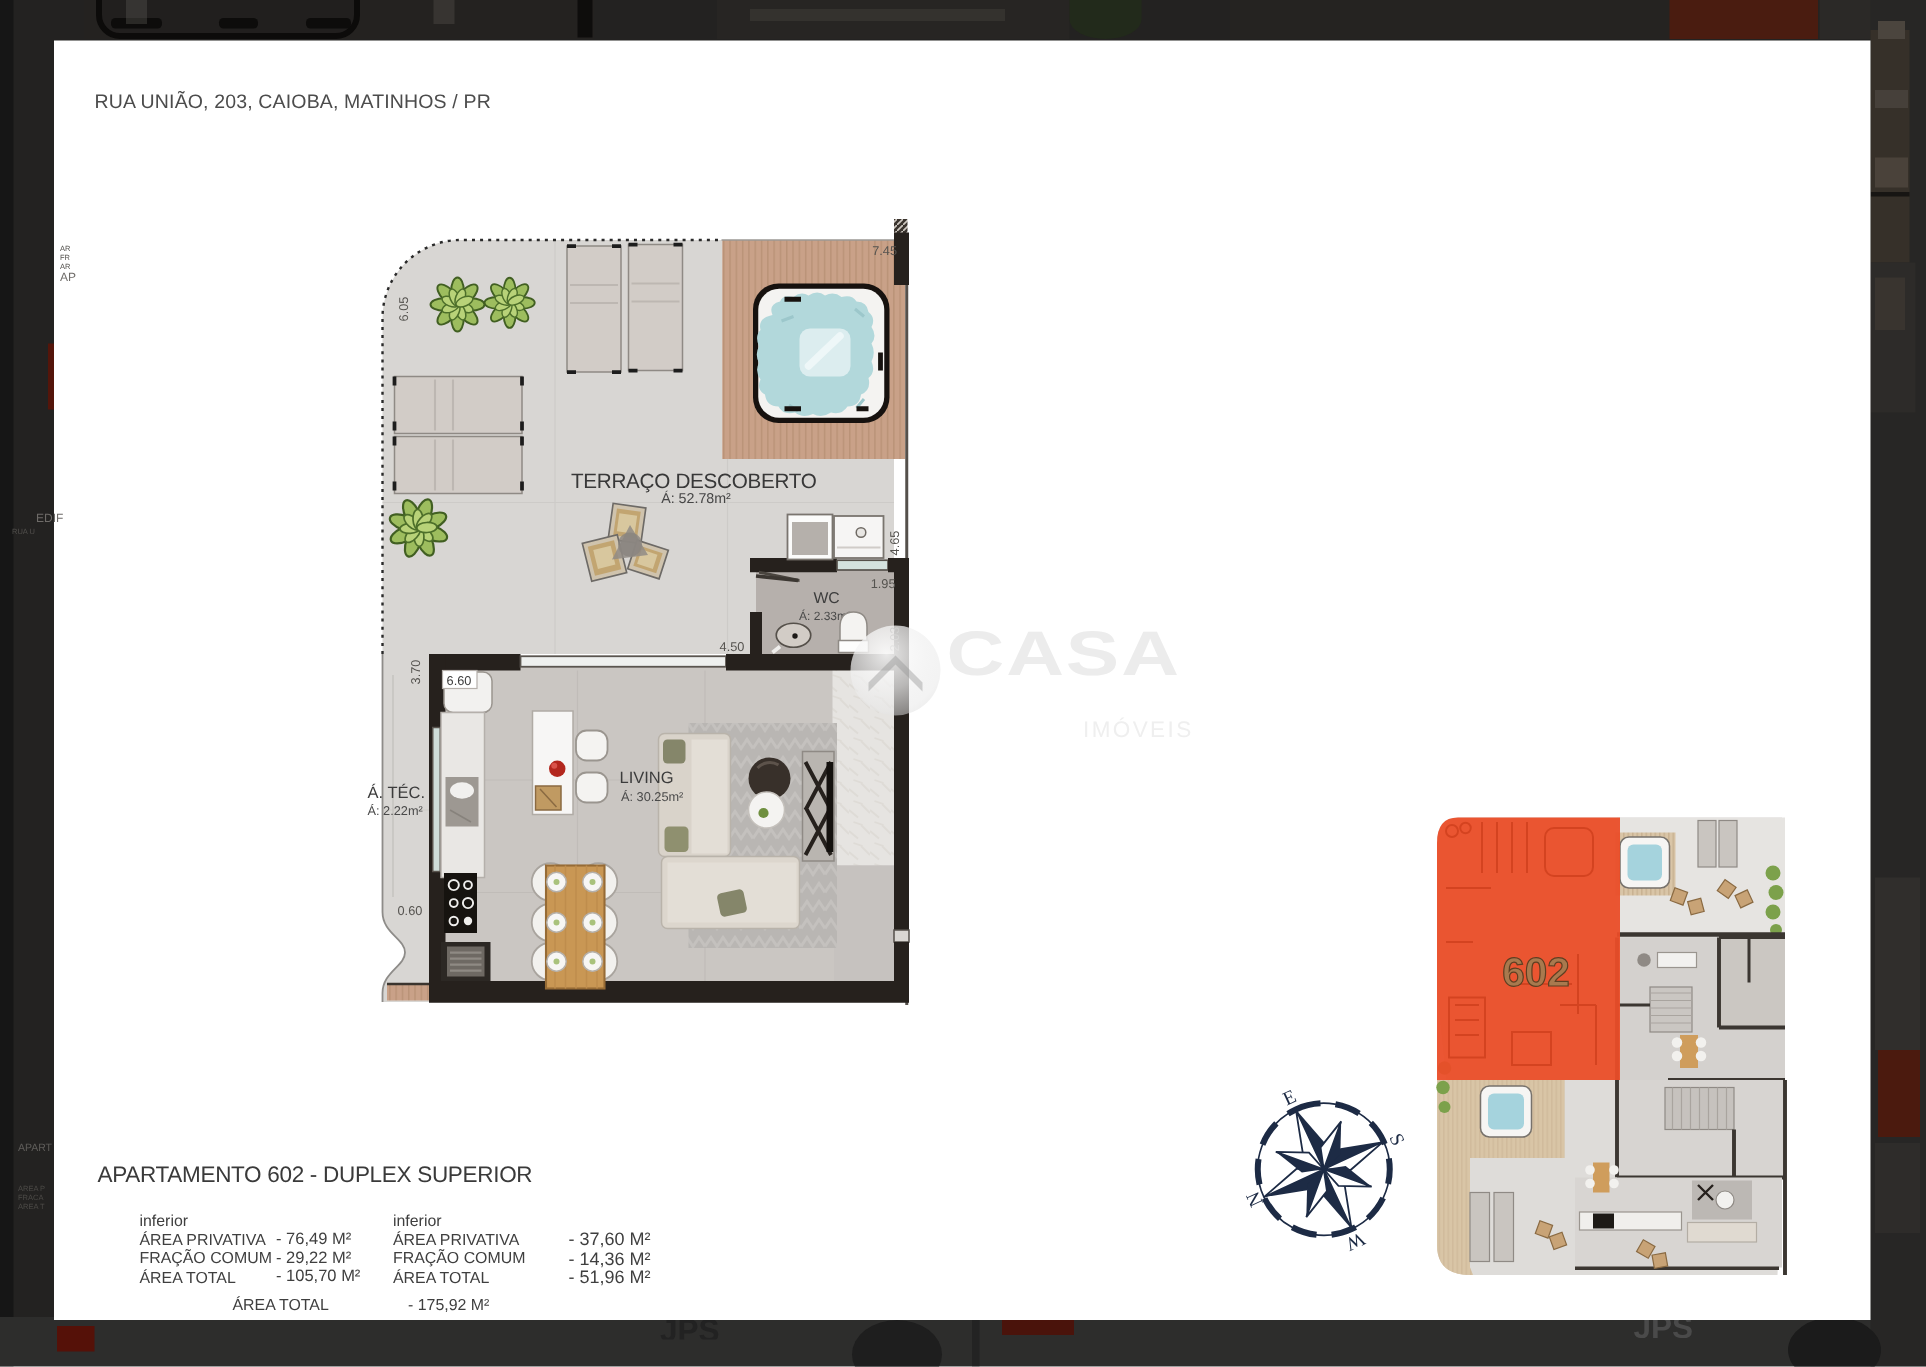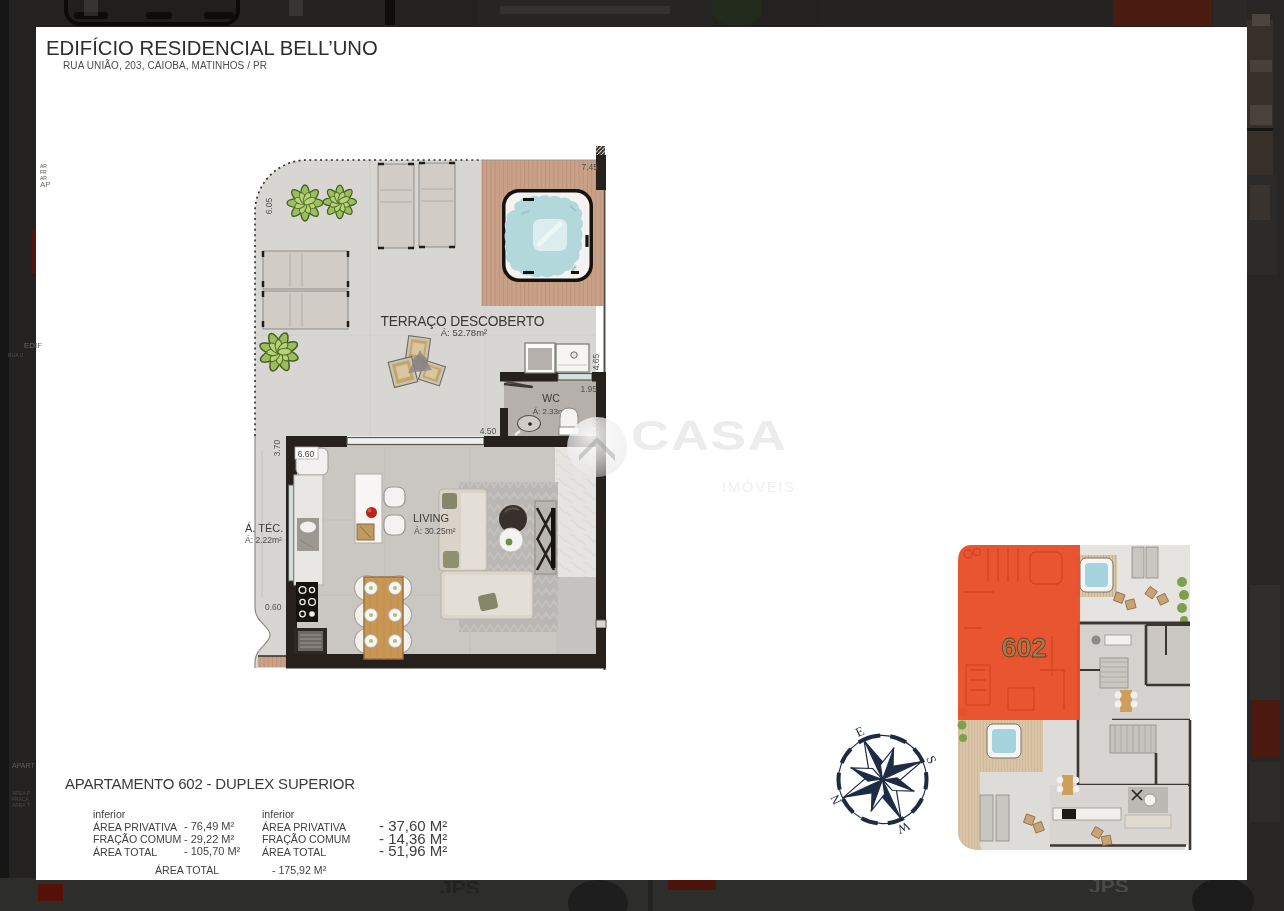--- a/index.html
+++ b/index.html
@@ -70,23 +70,22 @@
   <div class="abs" style="left:40px;top:163px;color:#55534f;font-size:5px;line-height:6px;">AR<br>FR<br>AR</div>
 
   <div class="abs" style="left:8px;top:341px;color:#6e6b68;font-size:8px;margin-left:16px;">EDIF</div>
   <div class="abs" style="left:8px;top:352px;color:#514f4c;font-size:5px;">RUA U</div>
 
   <div class="abs" style="left:12px;top:762px;color:#5f5d5a;font-size:7px;">APART</div>
   <div class="abs" style="left:12px;top:790px;color:#4c4a47;font-size:5px;line-height:6px;">AREA P<br>FRACA<br>AREA T</div>
 
   <div class="abs" style="left:32px;top:229px;width:4px;height:44px;background:#54150a;"></div>
 
-  <div class="abs" style="left:46px;top:37px;width:700px;font-size:20.3px;letter-spacing:0px;color:#2d2d2d;">EDIFÍCIO RESIDENCIAL BELL’UNO</div>
-
-  <div class="abs" style="left:47px;top:60px;width:700px;font-size:10px;letter-spacing:0.1px;color:#4c4c4c;padding-left:16px;">RUA UNIÃO, 203, CAIOBA, MATINHOS / PR</div>
+
+  <div class="abs" style="left:47px;top:60px;width:700px;font-size:13px;letter-spacing:0.1px;color:#4c4c4c;padding-left:16px;">RUA UNIÃO, 203, CAIOBA, MATINHOS / PR</div>
 
   <svg class="abs" style="left:230px;top:130px;" width="400" height="550" viewBox="0 0 400 550">
     <defs>
       <pattern id="deckp" width="4.2" height="10" patternUnits="userSpaceOnUse">
         <rect width="4.2" height="10" fill="#c9a188"></rect>
         <rect x="0" width="1" height="10" fill="#b7907440"></rect>
         <rect x="0" width="1" height="10" fill="#b79074" opacity="0.75"></rect>
       </pattern>
       <pattern id="marblep" width="14" height="14" patternUnits="userSpaceOnUse">
         <rect width="14" height="14" fill="#e6e4e1"></rect>
@@ -409,21 +408,21 @@
     <div>- 105,70 M²</div>
   </div>
 
   <div class="abs" style="left:262px;top:808px;font-size:10.6px;color:#3f3f3f;line-height:12.5px;">
     <div>inferior</div>
     <div>ÁREA PRIVATIVA</div>
     <div>FRAÇÃO COMUM</div>
     <div>ÁREA TOTAL</div>
   </div>
 
-  <div class="abs" style="left:379px;top:820px;font-size:15px;color:#3f3f3f;line-height:12.5px;">
+  <div class="abs" style="left:379px;top:820px;font-size:12px;color:#3f3f3f;line-height:12.5px;">
     <div>- 37,60 M²</div>
     <div>- 14,36 M²</div>
     <div>- 51,96 M²</div>
   </div>
 
   <div class="abs" style="left:155px;top:864px;font-size:10.6px;color:#3f3f3f;">ÁREA TOTAL</div>
   <div class="abs" style="left:272px;top:864px;font-size:10.6px;color:#3f3f3f;">- 175,92 M²</div>
 
   <svg class="abs" style="left:950px;top:540px;" width="250" height="320" viewBox="0 0 250 320">
     <defs>

